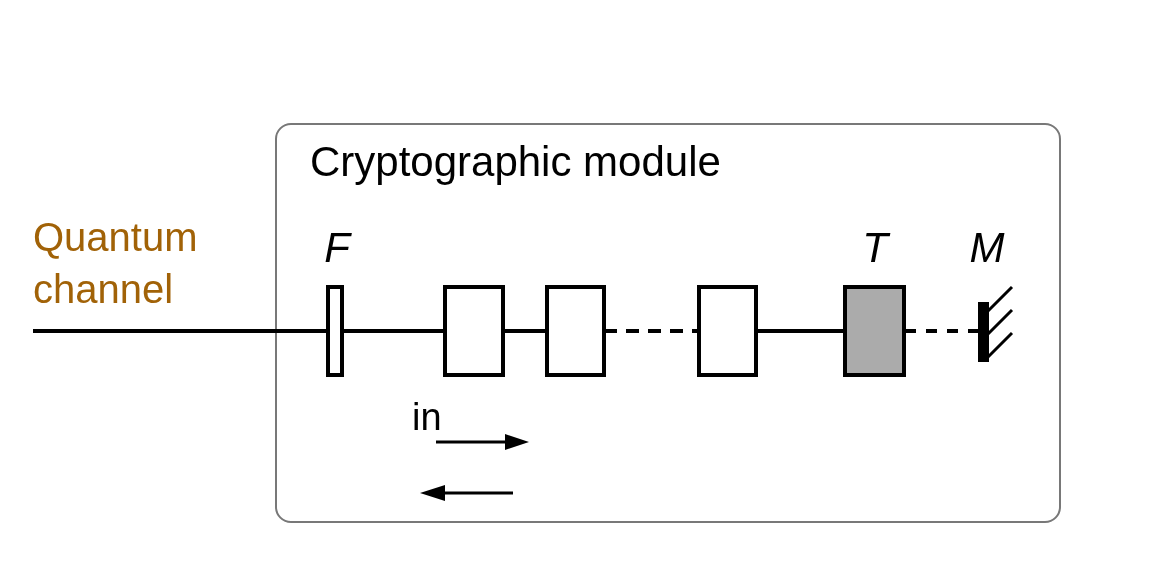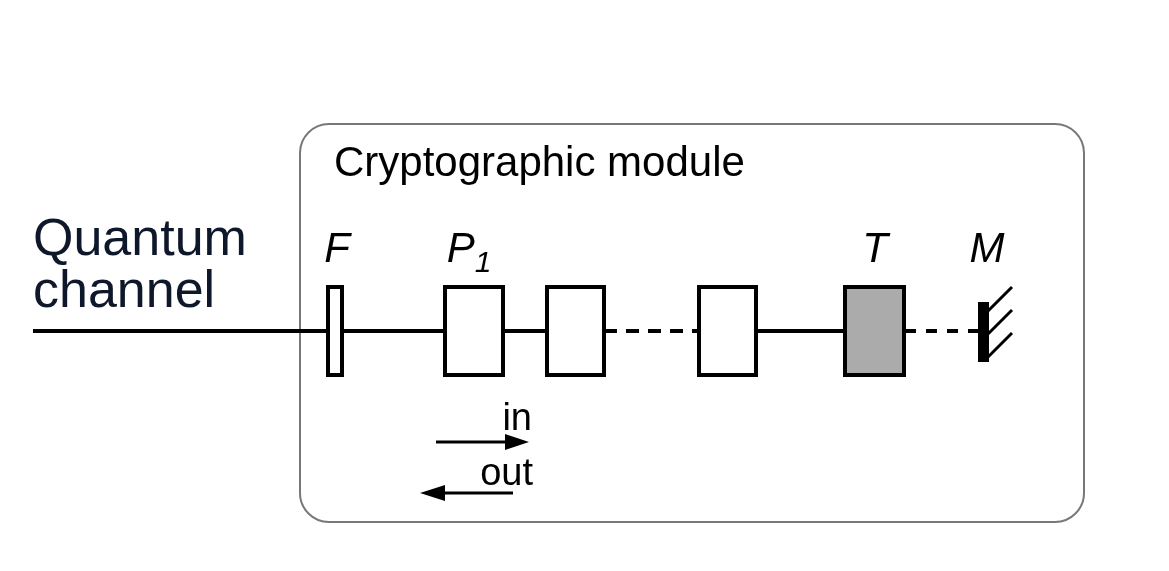--- a/index.html
+++ b/index.html
@@ -13,36 +13,35 @@
     width: 1169px;
     height: 571px;
     background: #ffffff;
     overflow: hidden;
     color: #000;
   }
   .qc-label {
     position: absolute;
     left: 33px;
     top: 211px;
-    font-size: 52px;
+    font-size: 40px;
     line-height: 52px;
     white-space: pre-line;
-    color: #0f172a;
+    color: #a16207;
   }
   .module-box {
     position: absolute;
     left: 275px;
     top: 123px;
     width: 786px;
     height: 400px;
     border: 2.5px solid #787878;
-    border-radius: 30px;
+    border-radius: 16px;
     box-sizing: border-box;
     background: transparent;
-    margin-left: 24px;
   }
   .module-title {
     position: absolute;
     left: 33px;
     top: 14px;
     font-size: 42px;
     line-height: 46px;
     white-space: nowrap;
     color: #000;
   }
@@ -82,21 +81,21 @@
   }
   .lbl.f  { left: 277px; }
   .lbl.p1 { left: 409px; }
   .lbl.p2 { left: 515px; }
   .lbl.pn { left: 666px; }
   .lbl.t  { left: 815px; }
   .lbl.m  { left: 927px; }
   .flow-lbl {
     position: absolute;
     width: 120px;
-    text-align: right;
+    text-align: left;
     font-size: 38px;
     line-height: 40px;
     color: #000;
   }
   .flow-lbl.in  { left: 412px; top: 397px; }
   .flow-lbl.out { left: 413px; top: 452px; }
 </style>
 </head>
 <body>
 
@@ -141,26 +140,22 @@
 
   <div class="comp-box filter"></div>
   <div class="comp-box p1"></div>
   <div class="comp-box p2"></div>
   <div class="comp-box pn"></div>
   <div class="comp-box tbox"></div>
 
   <div class="lbl f">
     <span>F</span>
   </div>
-  <div class="lbl p1">
-    <span>P</span><sub>1</sub>
-  </div>
   <div class="lbl t">
     <span>T</span>
   </div>
   <div class="lbl m">
     <span>M</span>
   </div>
 
   <div class="flow-lbl in">in</div>
-  <div class="flow-lbl out">out</div>
 
 </div>
 
 </body></html>

